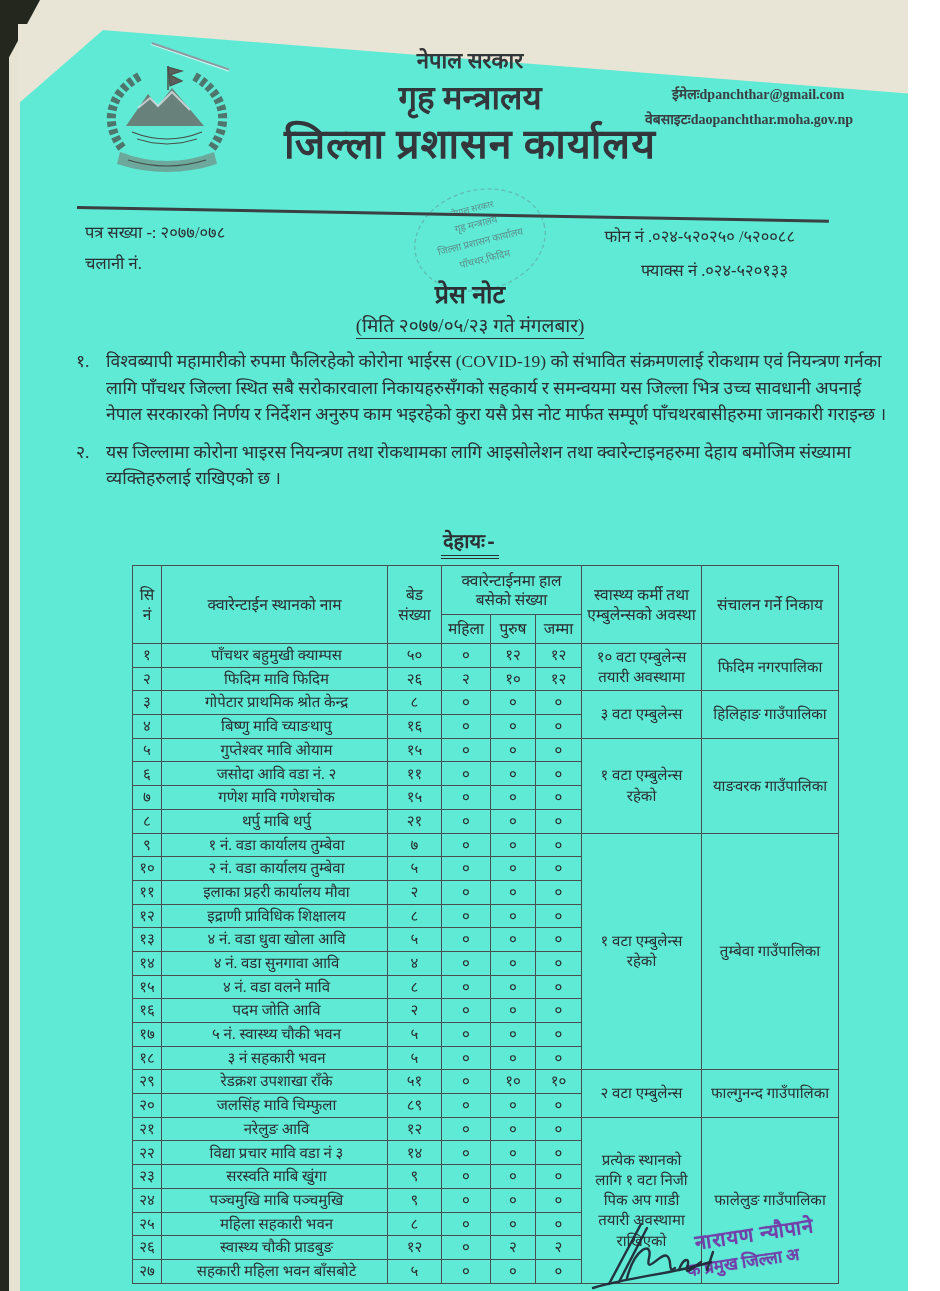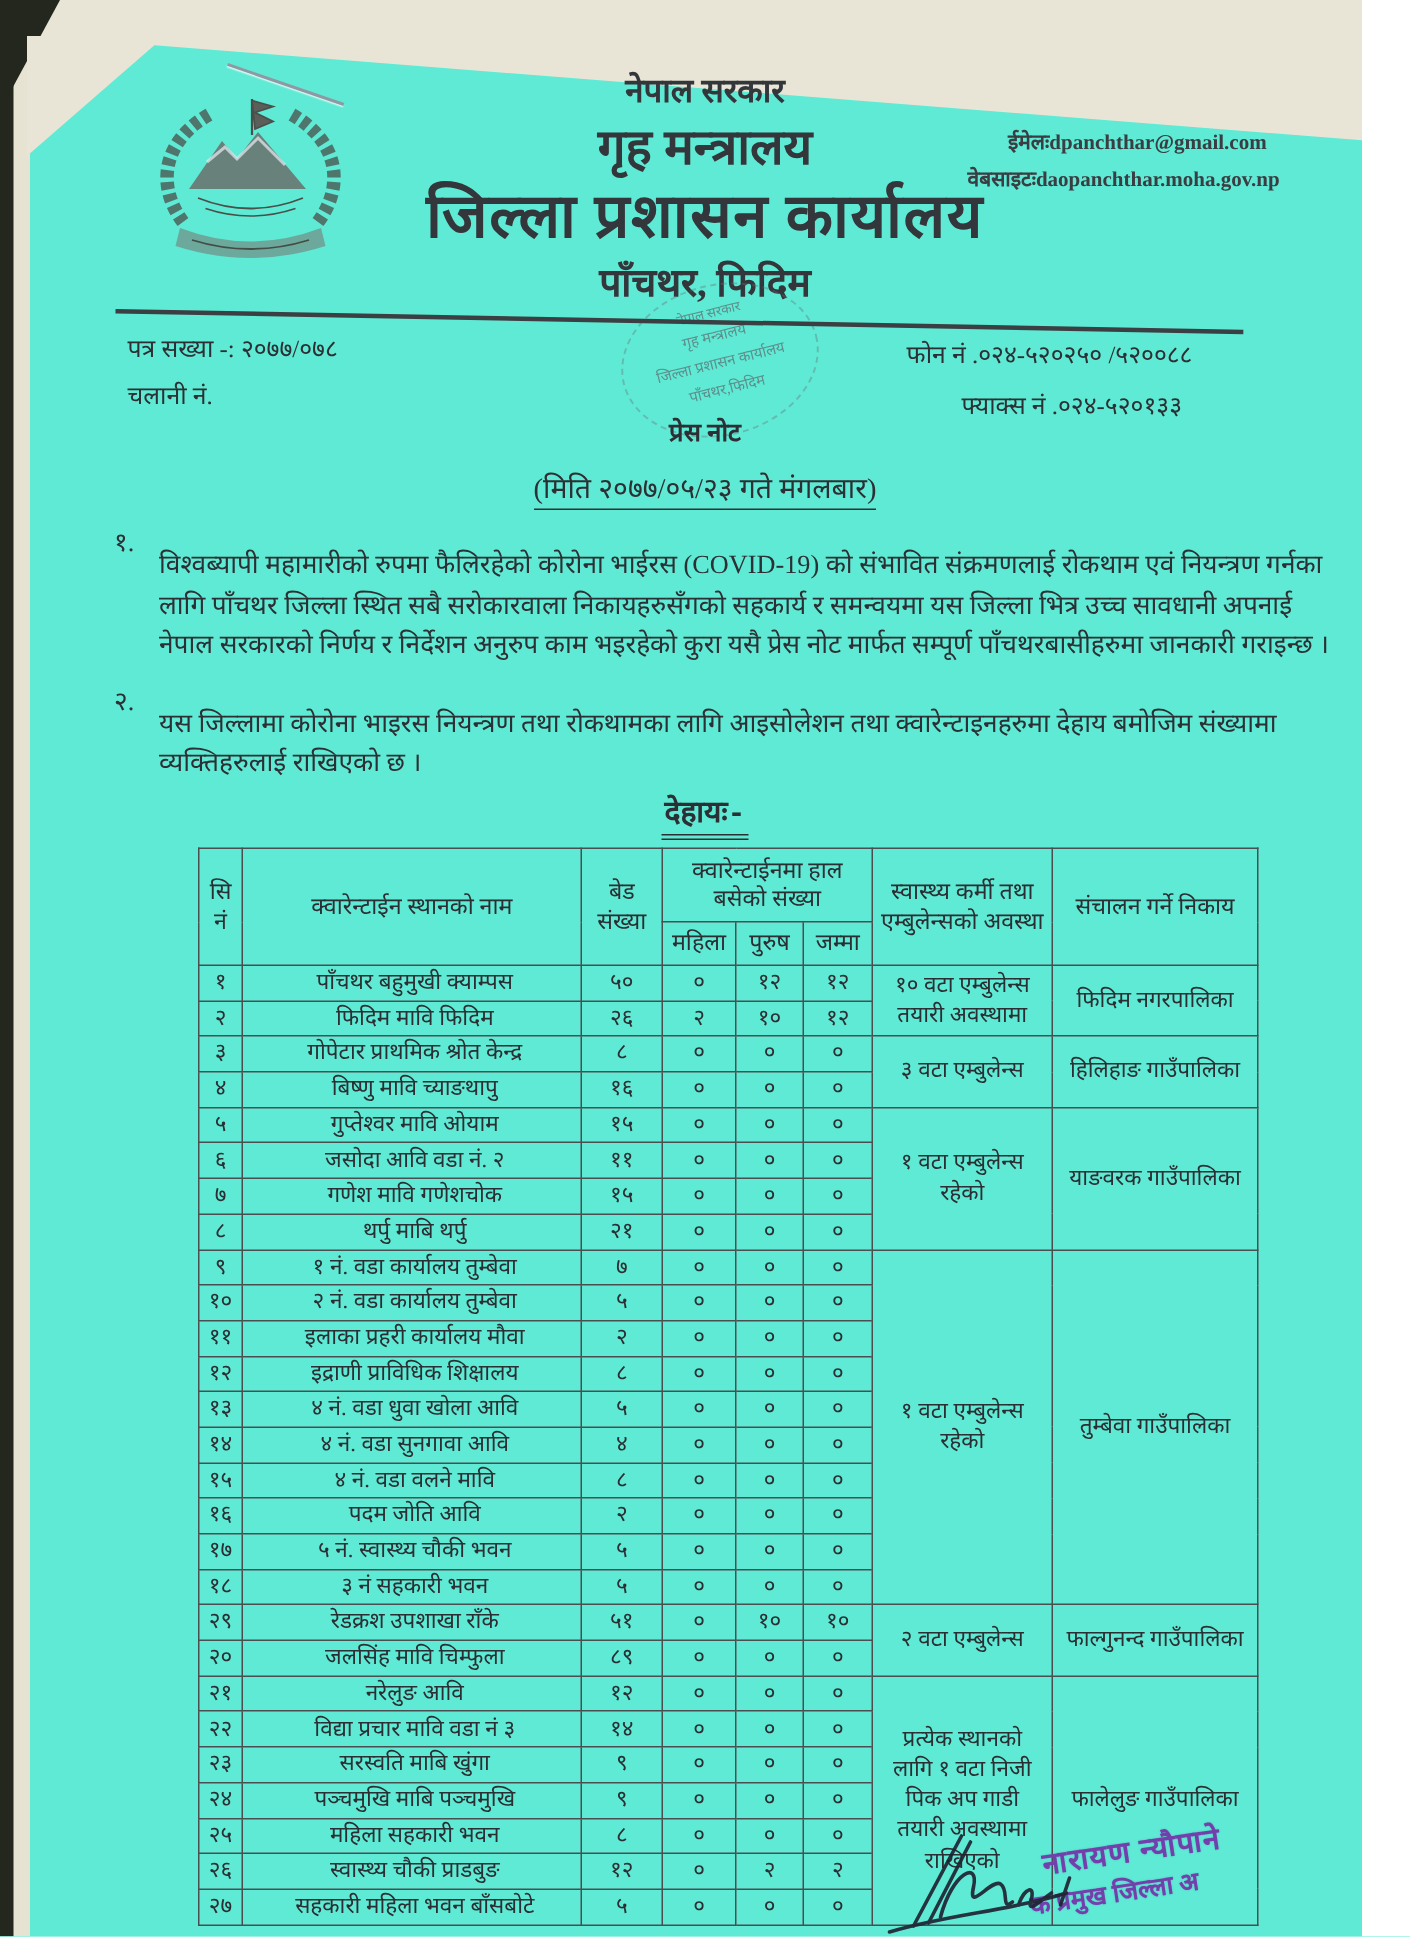--- a/index.html
+++ b/index.html
@@ -29,27 +29,27 @@
   .website{left:645px;top:109px;}
   .round-stamp{position:absolute;left:405px;top:180px;width:150px;height:120px;opacity:.85;}
   .head-rule{position:absolute;left:77px;top:206px;width:752px;height:3px;background:#3b3e42;
              transform:rotate(1.05deg);transform-origin:left center;}
   .meta{position:absolute;font-size:16.5px;}
   .letter-no{left:85px;top:220px;}
   .chalani{left:85px;top:251px;}
   .phone{right:113px;top:224px;}
   .fax{right:120px;top:258px;}
   
-  .pn-title{position:absolute;left:0;top:276px;width:940px;text-align:center;font-size:17px;font-weight:700;}
+  .pn-title{position:absolute;left:0;top:276px;width:940px;text-align:center;font-size:25px;font-weight:700;}
   .pn-date{position:absolute;left:0;top:312px;width:940px;text-align:center;font-size:19px;}
   .pn-date span{border-bottom:1.5px solid #2c2f33;padding-bottom:2px;margin-top:44px;}
   .paras{position:absolute;left:76px;top:348px;width:812px;}
   .para{display:flex;margin-bottom:11px;font-size:17.5px;line-height:26.5px;}
   .para-num{width:30px;flex:none;}
-  .para-text{flex:1;margin-top:15px;}
+  .para-text{flex:1;}
   .dehaya{position:absolute;left:0;top:527px;width:940px;text-align:center;font-size:20px;font-weight:700;font-family:Liberation Mono, monospace;}
   .dehaya span{border-bottom:4px double #2c2f33;padding:0 2px 1px 2px;}
   
   table.qt{position:absolute;left:112px;top:565px;width:706px;border-collapse:collapse;table-layout:fixed;margin-left:20px;}
   table.qt th,table.qt td{border:1px solid #4b4e50;font-weight:400;color:#2b2e32;}
   table.qt th{font-size:15.5px;padding:2px 3px;line-height:1.25;}
   table.qt thead tr.h1 th{height:44px;}
   table.qt thead tr.h2 th{height:24px;}
   table.qt td{height:22.7px;font-size:15px;text-align:center;padding:0 3px;line-height:1.1;}
   table.qt td.place{text-align:center;padding-left:7px;white-space:nowrap;}
@@ -87,21 +87,20 @@
         <path d="M30,88 C12,64 16,34 48,16" stroke-width="9" stroke-dasharray="5 3" opacity="0.75"></path>
         <path d="M120,88 C138,64 134,34 102,16" stroke-width="9" stroke-dasharray="5 3" opacity="0.75"></path>
         <path d="M28,92 q47,18 94,0 l3,12 q-50,16 -100,0 Z" fill="#777c74" stroke="none" opacity="0.6"></path>
         <path d="M36,100 q39,12 78,0" stroke="#3e423c" stroke-width="1.2" opacity="0.9"></path>
       </g>
     </svg>
 
     <div class="h-center h-govt">नेपाल सरकार</div>
     <div class="h-center h-ministry">गृह मन्त्रालय</div>
     <div class="h-center h-office">जिल्ला प्रशासन कार्यालय</div>
-    <div class="h-center h-place">पाँचथर, फिदिम</div>
 
     <div class="contact email">ईमेलःdpanchthar@gmail.com</div>
     <div class="contact website">वेबसाइटःdaopanchthar.moha.gov.np</div>
 
     <svg class="round-stamp" viewBox="0 0 150 120">
       <g transform="rotate(-14 75 60)" fill="#5d646c" opacity="0.8" text-anchor="middle" font-family="Liberation Serif, DejaVu Serif, serif">
         <ellipse cx="75" cy="60" rx="66" ry="50" fill="none" stroke="#6a7078" stroke-width="1.3" stroke-dasharray="4 3" opacity="0.55"></ellipse>
         <text x="75" y="31" font-size="9">नेपाल सरकार</text>
         <text x="75" y="47" font-size="10">गृह मन्त्रालय</text>
         <text x="75" y="65" font-size="10">जिल्ला प्रशासन कार्यालय</text>

